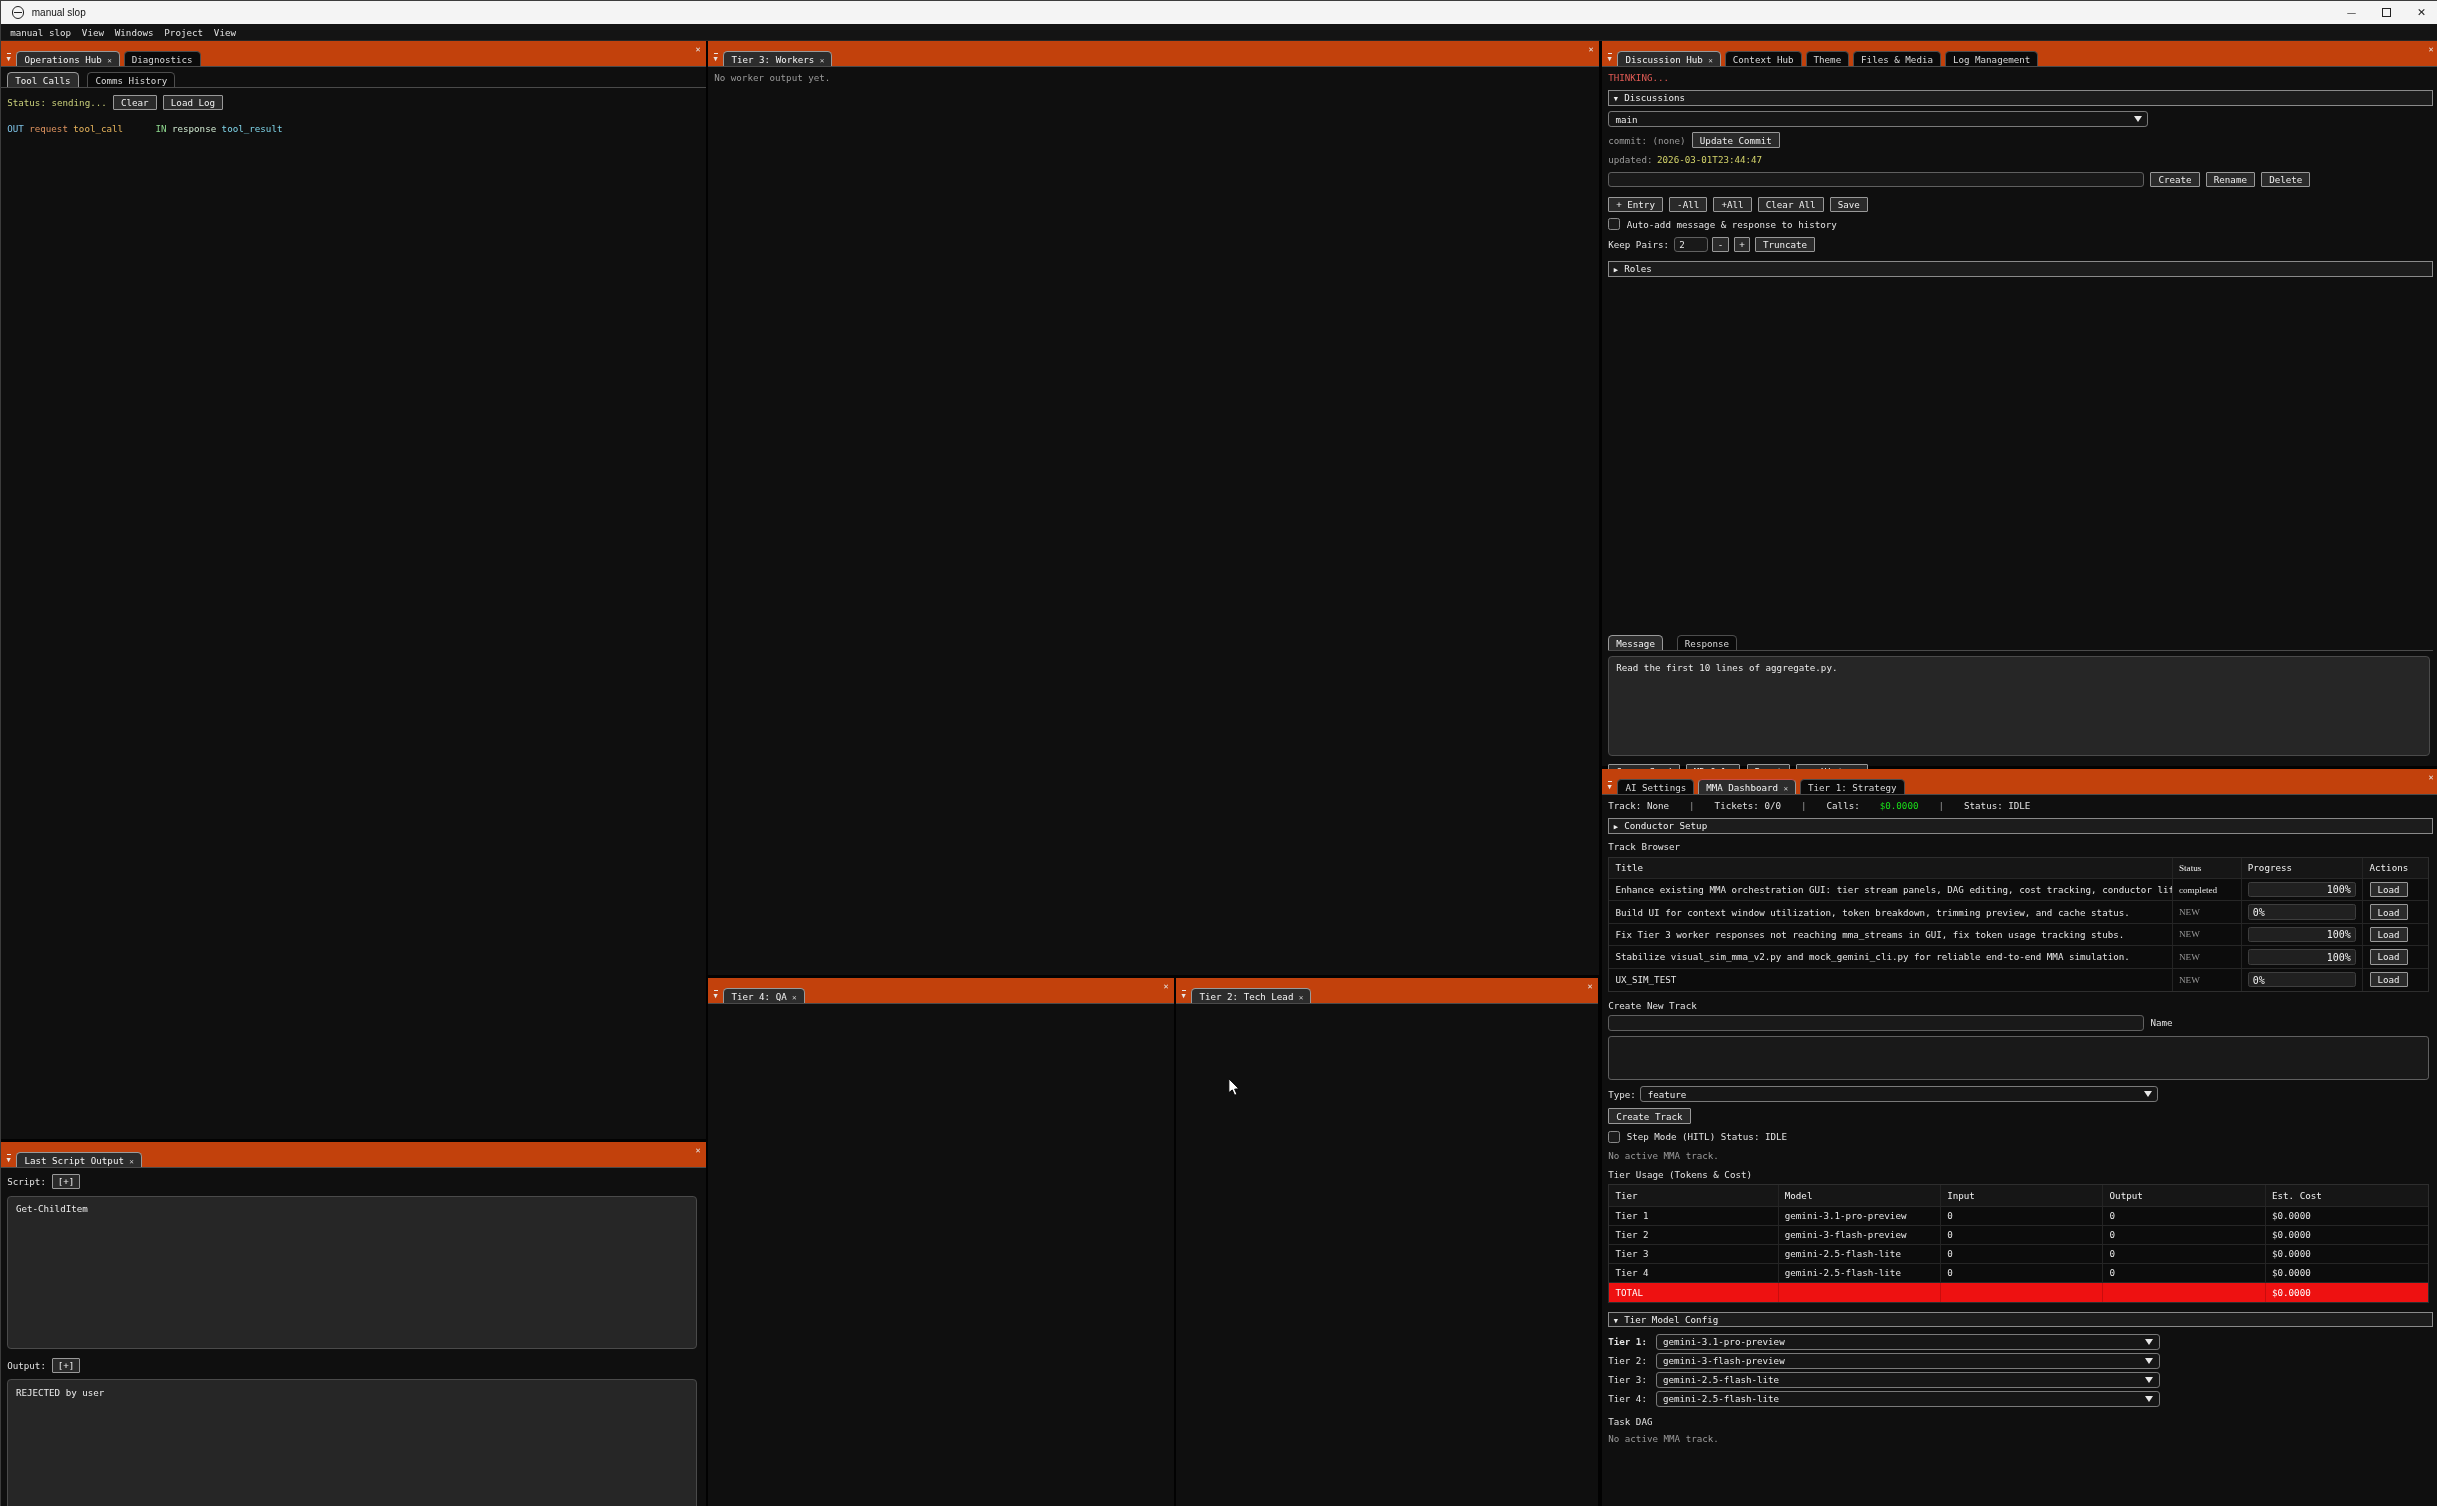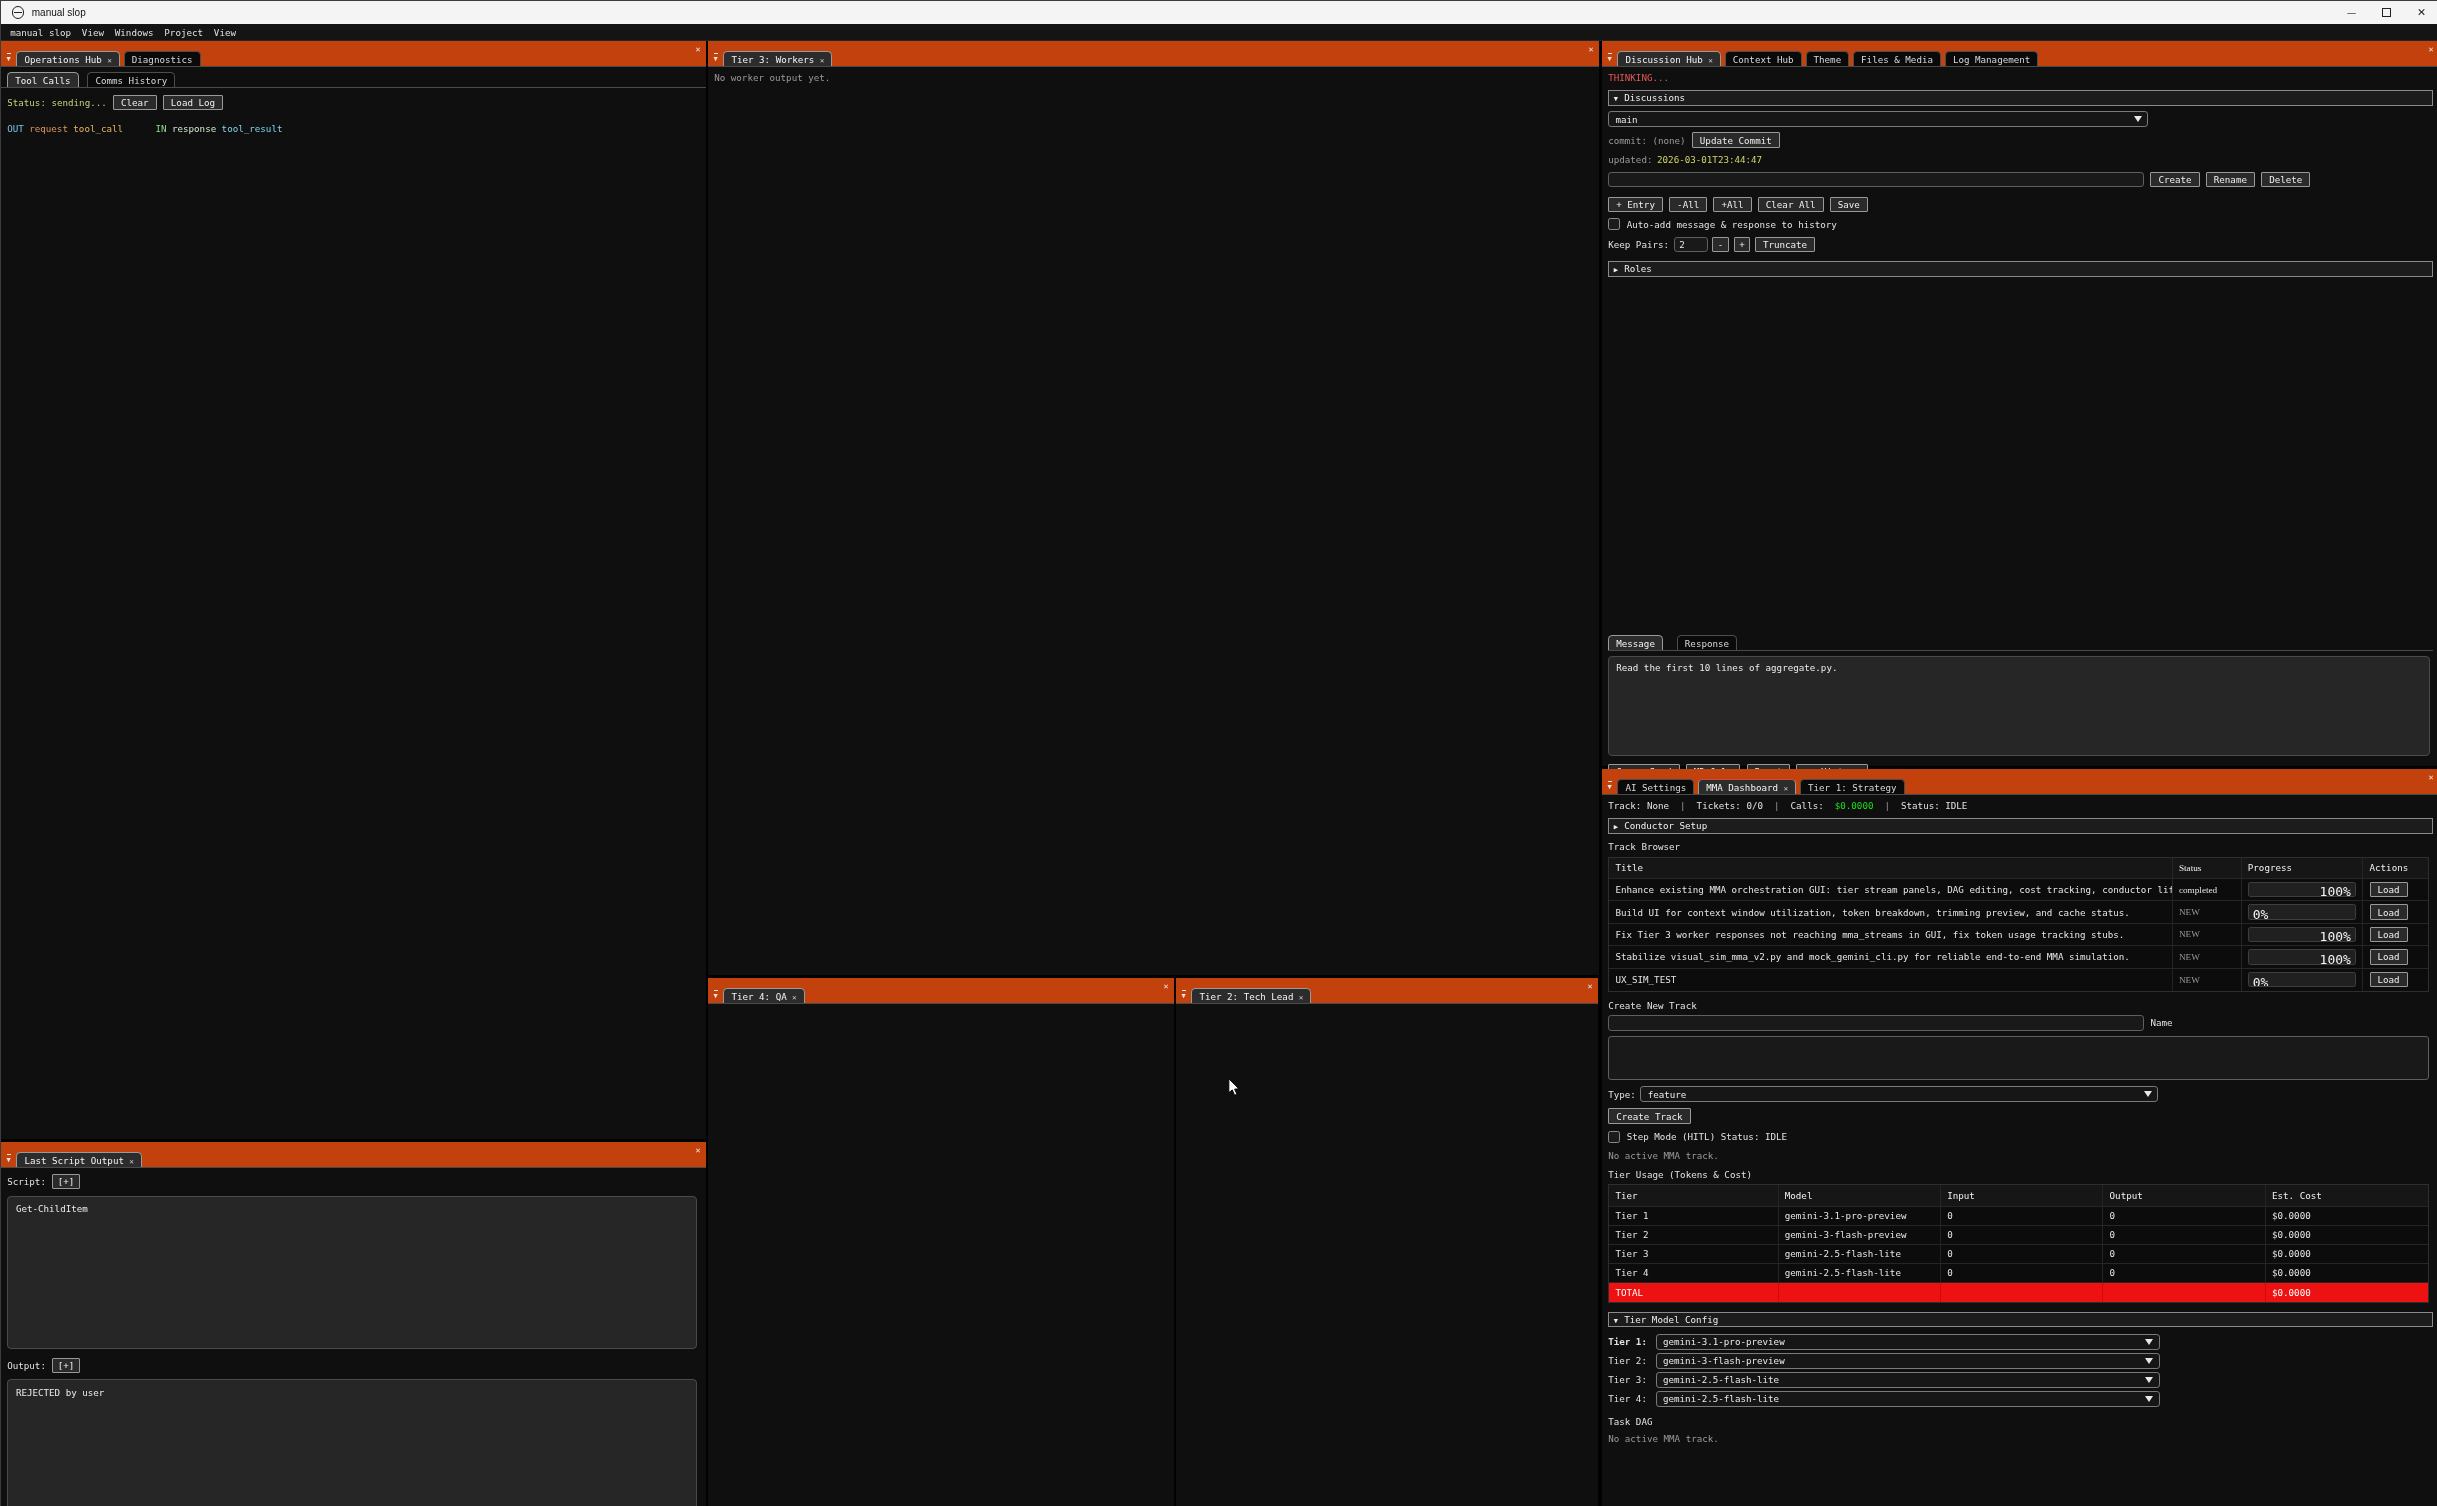--- a/index.html
+++ b/index.html
@@ -95,21 +95,21 @@
   
   .tb .c-title { width:565px; }
   .tb .c-stat  { width:69px;font-family:Liberation Serif, serif; }
   .tb .c-prog  { width:122px; }
   .tb .c-act   { width:65px; }
   .tb .trow    { height:22.4px; }
   .tb .trow.head { height:21px; }
   .pbar { width:108px; height:15.4px; background:#202020; border:0.8px solid #3e3e3e; border-radius:2.3px;
           position:relative; overflow:hidden; }
   .pfill { height:100%; background:#16d216; border-radius:1.5px; }
-  .plabel { position:absolute; top:1.5px; font-size:13px; color:#f4f4f4; }
+  .plabel { position:absolute; top:1.5px; font-size:10px; color:#f4f4f4; }
   .pl-right { right:3.9px; } .pl-left { left:3.9px; }
   
   .ut .c1 { width:170px; } .ut .c2 { width:163px; } .ut .c3 { width:163px; }
   .ut .c4 { width:163px; } .ut .c5 { width:163px; }
   .ut .trow { height:19px; }
   .ut .trow.head { height:21.6px; }
   .ut .trow.total { background:#ee1111; color:#fff; border-bottom:none; }
   .ut .trow.total .tcell { border-right-color:#c90d0d; }
 
   
@@ -338,21 +338,21 @@
         <div class="tab active red-top">
           <span>MMA Dashboard</span>
           <span class="tab-x"></span>
         </div>
         <div class="tab">
             <span>Tier 1: Strategy</span>
           </div>
         <span class="bar-x"></span>
       </div>
       <div class="content">
-        <div class="row" style="gap:11px;">
+        <div class="row" style="gap:20px;">
           <span class="lbl">Track: None</span>
           <span class="muted">|</span>
           <span class="lbl">Tickets: 0/0</span>
           <span class="muted">|</span>
           <span class="lbl">Calls:</span>
           <span class="c-green">$0.0000</span>
           <span class="muted">|</span>
           <span class="lbl">Status: IDLE</span>
         </div>
         <div class="hdr" style="margin-top:7.7px;">

